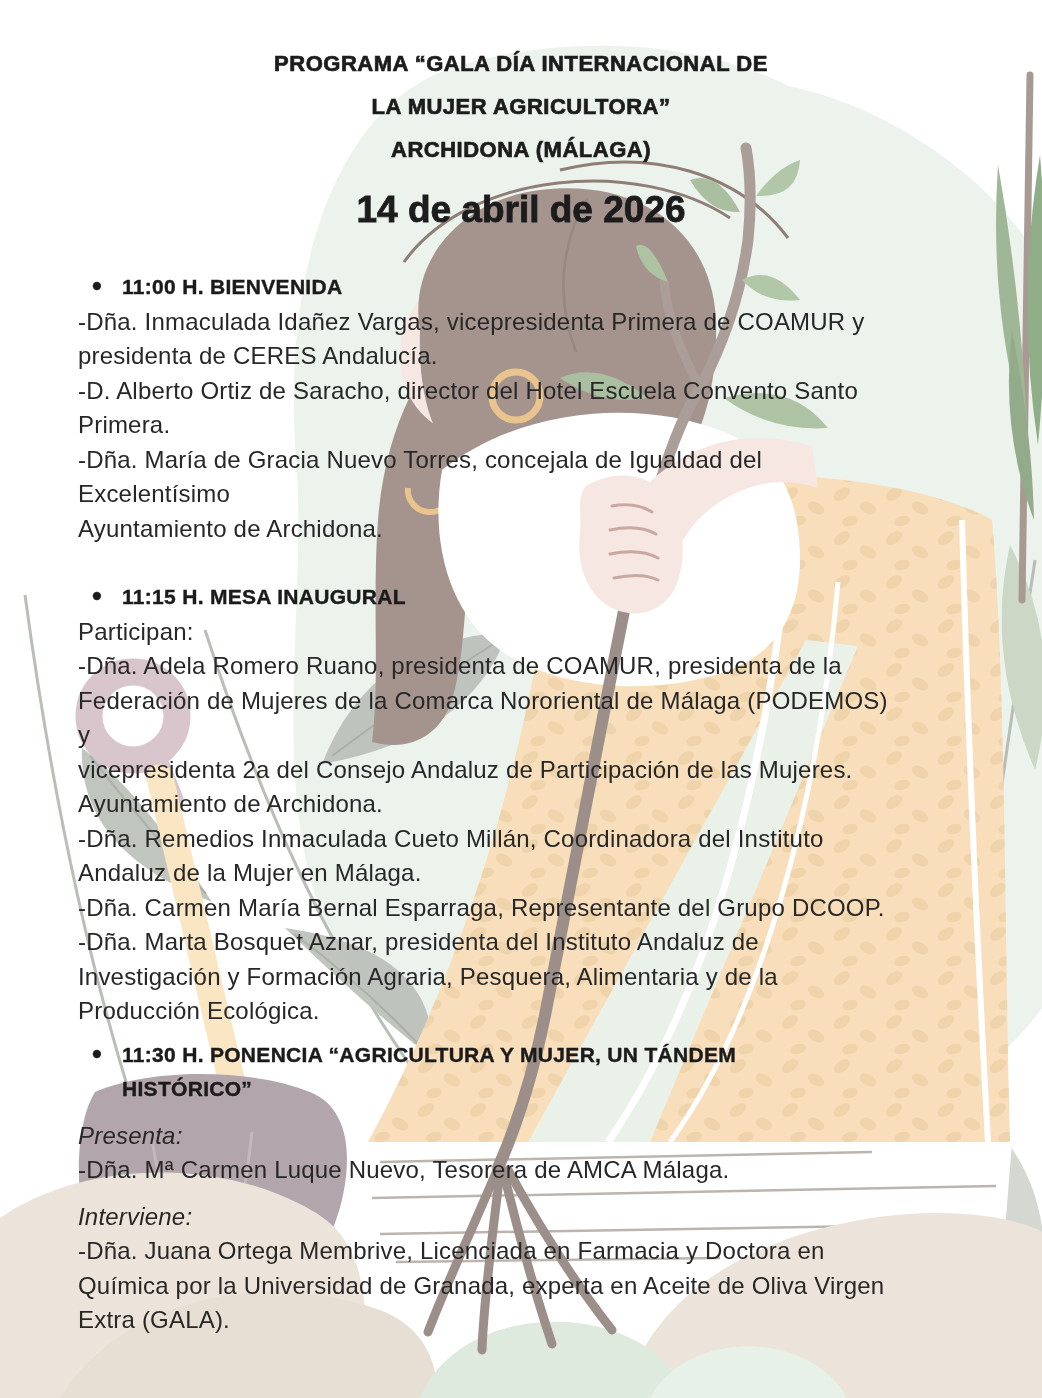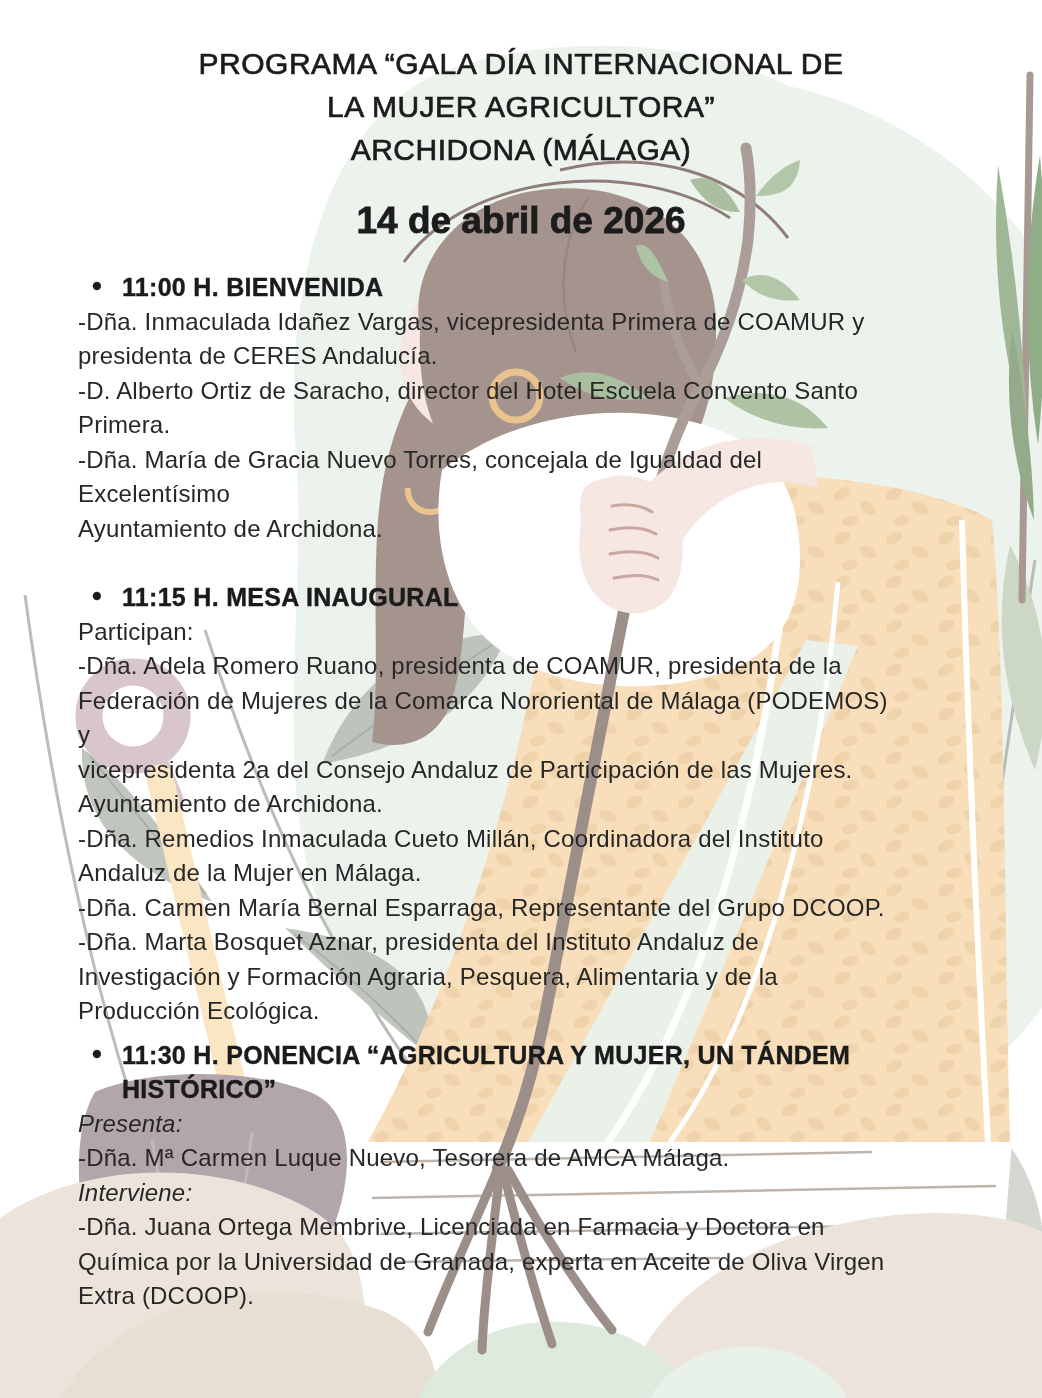--- a/index.html
+++ b/index.html
@@ -3,36 +3,36 @@
 <meta charset="utf-8">
 <style>
   html,body{margin:0;padding:0;background:#fff;}
   .page{
     position:relative;width:1042px;height:1398px;margin:0 auto;
     background:#ffffff;overflow:hidden;
     font-family:"Liberation Sans", sans-serif;color:#2a2a2a;
   }
   .bg-art{position:absolute;left:0;top:0;width:1042px;height:1398px;}
   header{position:absolute;left:0;top:42px;width:100%;text-align:center;color:#1c1c1c;}
-  .title{font-size:30px;line-height:43px;font-weight:normal;letter-spacing:.5px;
+  .title{font-size:22px;line-height:43px;font-weight:bold;letter-spacing:.5px;
          -webkit-text-stroke:.7px #1c1c1c;}
   .title div{white-space:nowrap;}
-  .date{font-size:37px;line-height:46px;font-weight:bold;margin-top:27px;
+  .date{font-size:37px;line-height:46px;font-weight:bold;margin-top:16px;
         -webkit-text-stroke:.8px #1c1c1c;}
   main{position:absolute;left:78px;top:270px;width:900px;}
   .prog-section{margin-bottom:34px;}
   .prog-section:nth-of-type(2){margin-bottom:9px;}
   .sec-heading{position:relative;padding-left:44px;font-weight:bold;color:#1b1b1b;
-               font-size:25px;line-height:34.5px;letter-spacing:.3px;
+               font-size:21px;line-height:34.5px;letter-spacing:.3px;
                -webkit-text-stroke:.4px #1b1b1b;}
   .sec-heading .bullet{position:absolute;left:14px;top:-1px;}
   .sec-heading .bullet::before{content:"\2022";font-size:28px;}
   .sec-heading-text div{white-space:nowrap;}
   .body-line{font-size:24px;line-height:34.5px;letter-spacing:.2px;white-space:nowrap;color:#272727;}
-  .body-line.italic{font-style:italic;}
+  .body-line.italic{font-style:italic;margin-top:12px;}
 </style>
 </head>
 <body>
 
 <div class="page">
 
   <svg class="bg-art" viewBox="0 0 1042 1398" aria-hidden="true">
     <defs>
       <pattern id="leafdots" width="52" height="44" patternUnits="userSpaceOnUse">
         <ellipse cx="10" cy="10" rx="9" ry="5.5" transform="rotate(-35 10 10)" fill="#eccfa4" opacity="0.7"></ellipse>
@@ -208,17 +208,17 @@
           <div class="sec-heading-text">
             <div>11:30 H. PONENCIA “AGRICULTURA Y MUJER, UN TÁNDEM</div>
             <div>HISTÓRICO”</div>
           </div>
         </div>
         <div class="body-line italic">Presenta:</div>
         <div class="body-line">-Dña. Mª Carmen Luque Nuevo, Tesorera de AMCA Málaga.</div>
         <div class="body-line italic">Interviene:</div>
         <div class="body-line">-Dña. Juana Ortega Membrive, Licenciada en Farmacia y Doctora en</div>
         <div class="body-line">Química por la Universidad de Granada, experta en Aceite de Oliva Virgen</div>
-        <div class="body-line">Extra (DCOOP).</div>
+        <div class="body-line">Extra (GALA).</div>
       </section>
     </main>
 
 </div>
 
 </body></html>

